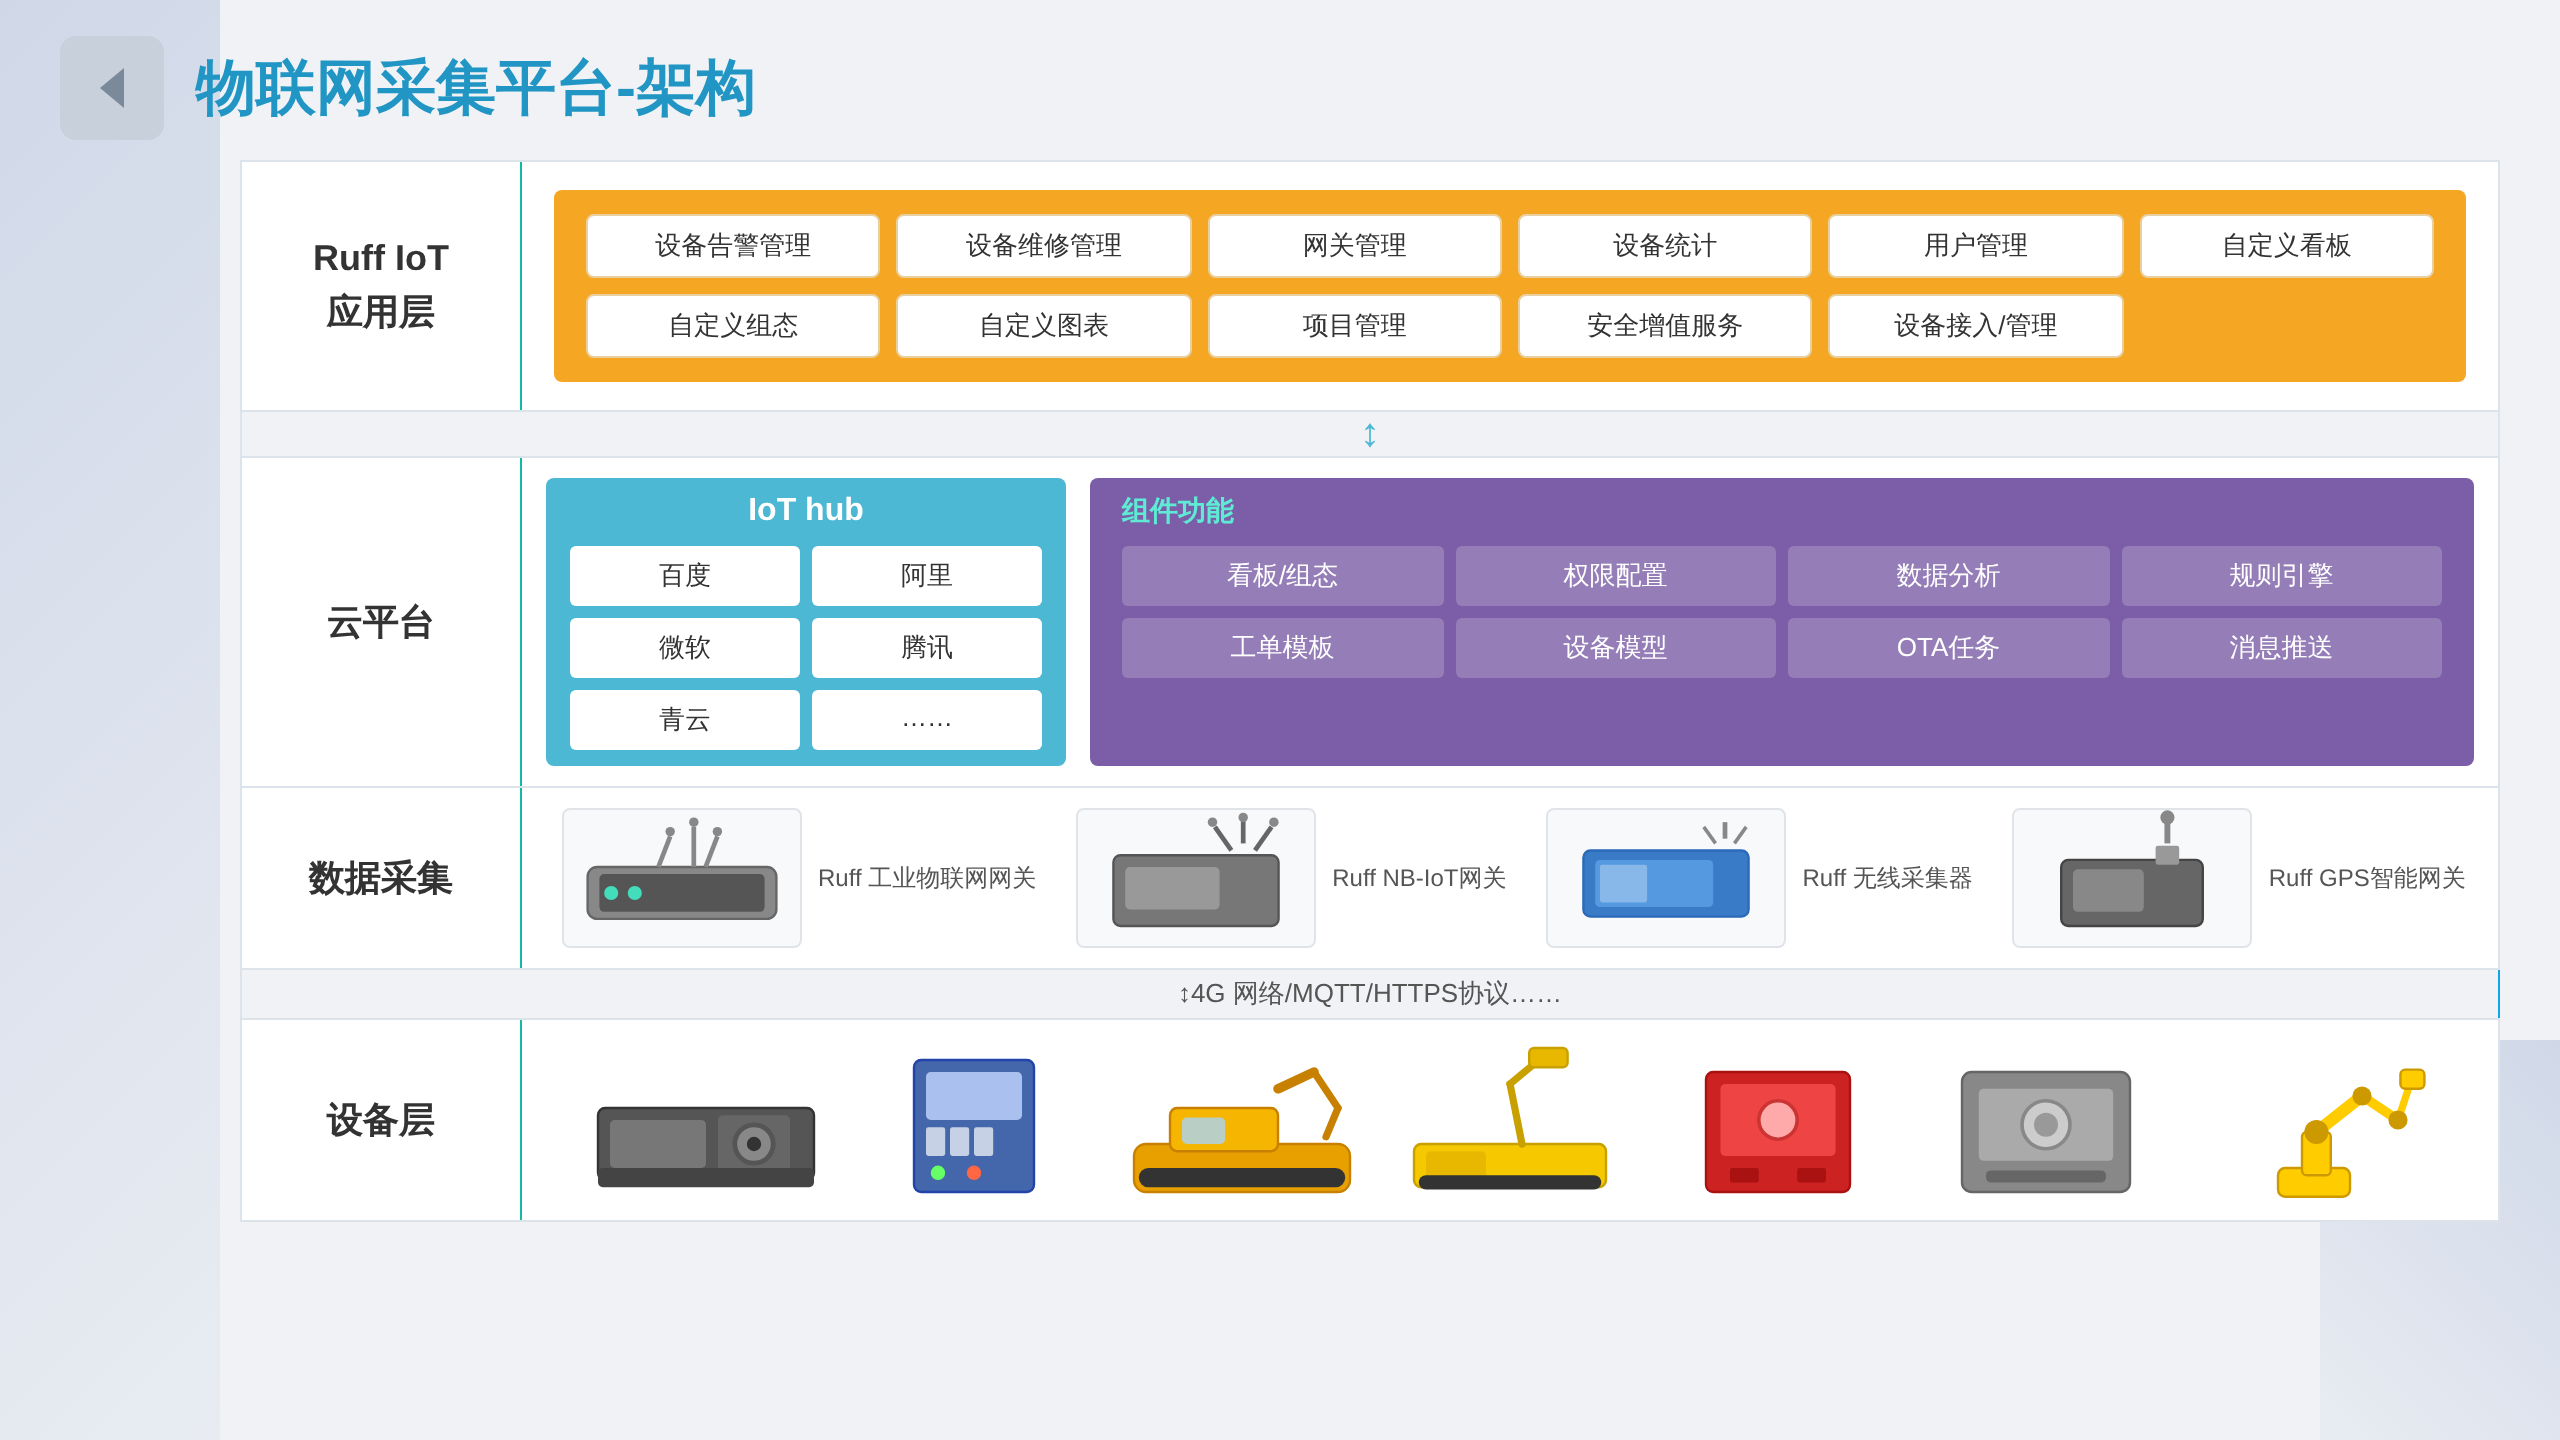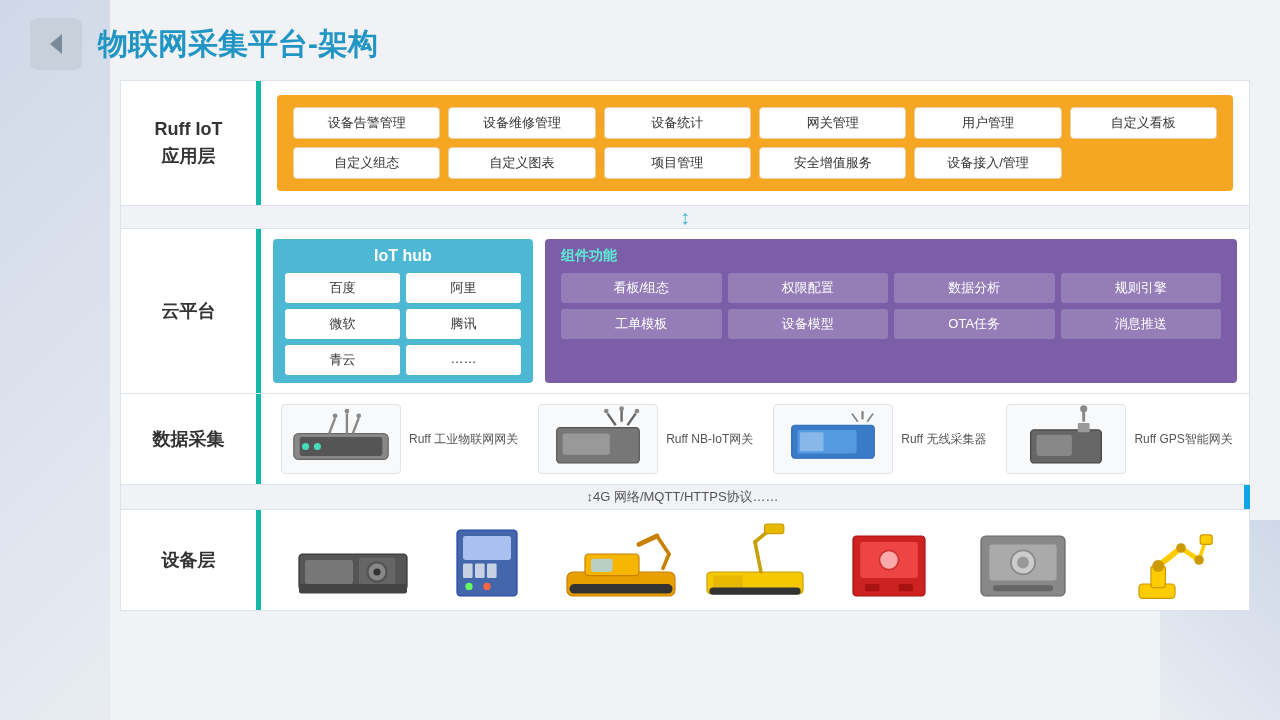--- a/index.html
+++ b/index.html
@@ -84,21 +84,21 @@
       min-width: 140px;
       display: flex;
       align-items: center;
       justify-content: center;
       font-size: 18px;
       font-weight: bold;
       color: #333;
       padding: 10px;
       text-align: center;
       line-height: 1.5;
-      border-right: 5px solid #14b8a6;
+      border-right: 1px solid #14b8a6;
     }
 
     
     .app-layer-content {
       background: #f5a623;
       flex: 1;
       margin: 8px;
       border-radius: 4px;
       padding: 12px 16px;
       display: grid;
@@ -230,21 +230,21 @@
     }
 
     
     .protocol-bar {
       display: flex;
       justify-content: center;
       align-items: center;
       height: 24px;
       background: #f0f2f5;
       border-left: 1px solid #dde3ea;
-      border-right: 6px solid #0ea5e9;
+      border-right: 1px solid #0ea5e9;
       font-size: 13px;
       color: #555;
       gap: 4px;
     }
 
     
     .device-layer-content {
       flex: 1;
       display: flex;
       align-items: center;
@@ -282,22 +282,22 @@
 
     <div class="arch-row">
       <div class="row-label">
         <span style="white-space:pre-line">Ruff IoT
 应用层</span>
       </div>
       <div style="flex:1; padding:6px 8px; display:flex; align-items:center;">
         <div class="app-layer-content" id="app-btns">
         <div class="app-btn">设备告警管理</div>
             <div class="app-btn">设备维修管理</div>
+            <div class="app-btn">网关管理</div>
             <div class="app-btn">设备统计</div>
-            <div class="app-btn">网关管理</div>
             <div class="app-btn">用户管理</div>
             <div class="app-btn">自定义看板</div>
             <div class="app-btn">自定义组态</div>
             <div class="app-btn">自定义图表</div>
             <div class="app-btn">项目管理</div>
             <div class="app-btn">安全增值服务</div>
             <div class="app-btn">设备接入/管理</div>
           </div>
       </div>
     </div>

